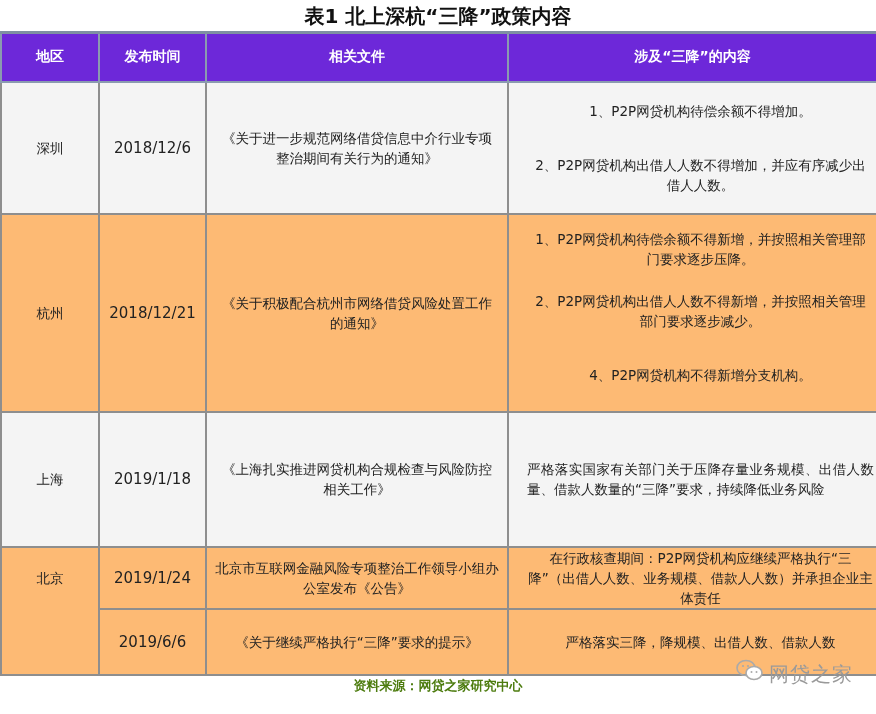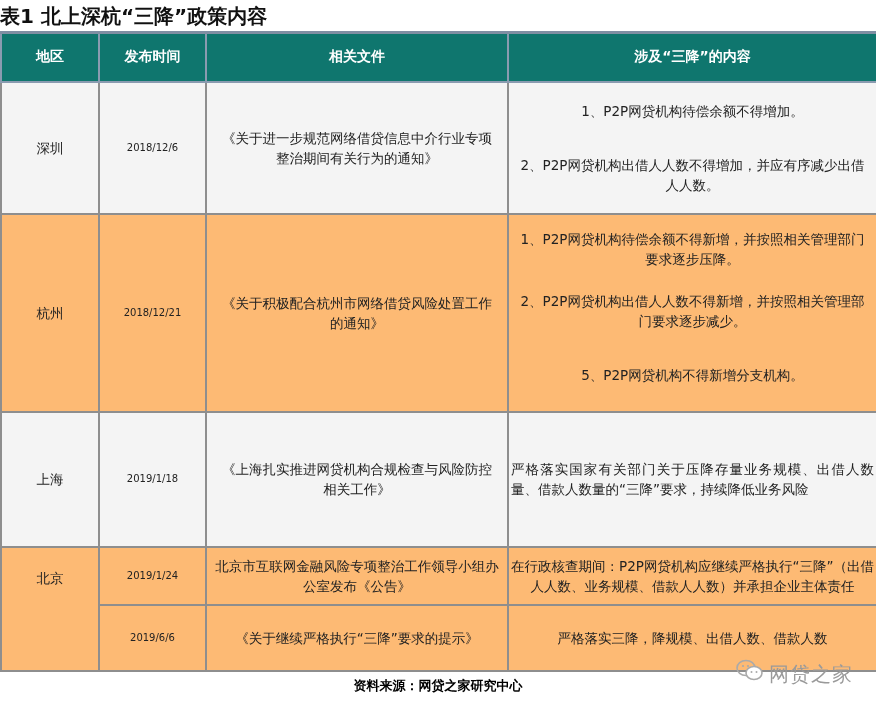--- a/index.html
+++ b/index.html
@@ -1,43 +1,43 @@
 <!DOCTYPE html>
 <html><head>
 <meta charset="utf-8">
 <style>
   * { box-sizing: border-box; margin: 0; padding: 0; }
   html, body { width: 876px; height: 714px; background: #ffffff; overflow: hidden; }
   body { font-family: "DejaVu Sans", "Liberation Sans", sans-serif; color: #222; position: relative; }
   .title {
     position: absolute; left: 0; top: 2px; width: 876px; height: 28px;
-    font-size: 20px; font-weight: bold; color: #111; line-height: 28px;
+    text-align: center; font-size: 20px; font-weight: bold; color: #111; line-height: 28px;
   }
   table {
     position: absolute; left: 0; top: 31px; width: 876px;
     border-collapse: collapse; table-layout: fixed;
   }
   col.c1 { width: 98px; } col.c2 { width: 107px; } col.c3 { width: 302px; } col.c4 { width: 369px; }
   th {
-    background: #0f766e; color: #ffffff; font-weight: bold; font-size: 14px;
+    background: #6d28d9; color: #ffffff; font-weight: bold; font-size: 14px;
     height: 49px; border: 2px solid #8a9bb0; border-top: 3px solid #7f8fa3; text-align: center; vertical-align: middle;
   }
   td {
     border: 2px solid #8e8e8e; font-size: 13.5px; text-align: center; vertical-align: middle;
     line-height: 20px; color: #222; padding: 0 4px;
   }
   tr.light td { background: #f4f4f4; }
   tr.dark td { background: #fdba74; }
-  td.date { font-size: 10px; }
-  .para { display: block; }
+  td.date { font-size: 15px; }
+  .para { display: block; margin-left: 16px; }
   .gap { height: 22px; }
   .gap-lg { height: 34px; }
   .source {
     position: absolute; left: 0; top: 677px; width: 876px; text-align: center;
-    font-size: 13px; font-weight: bold; color: #000000;
+    font-size: 13px; font-weight: bold; color: #4d7c0f;
   }
   .watermark {
     position: absolute; left: 735px; top: 662px; height: 26px; display: flex; align-items: flex-end;
     color: #9a9a9a; font-size: 20px; letter-spacing: 1px;
   }
   .watermark svg { margin-right: 4px; }
 </style>
 </head>
 <body>
 
@@ -71,21 +71,21 @@
     </tr>
     <tr class="dark" style="height:198px">
       <td>杭州</td>
       <td class="date">2018/12/21</td>
       <td style="padding:11px 12px">《关于积极配合杭州市网络借贷风险处置工作的通知》</td>
       <td style="vertical-align:top;padding-top:14px">
         <span class="para" style="padding:0 6px">1、P2P网贷机构待偿余额不得新增，并按照相关管理部门要求逐步压降。</span>
         <span class="gap para"></span>
         <span class="para" style="padding:0 6px">2、P2P网贷机构出借人人数不得新增，并按照相关管理部门要求逐步减少。</span>
         <span class="gap-lg para"></span>
-        <span class="para">5、P2P网贷机构不得新增分支机构。</span>
+        <span class="para">4、P2P网贷机构不得新增分支机构。</span>
       </td>
     </tr>
     <tr class="light" style="height:135px">
       <td>上海</td>
       <td class="date">2019/1/18</td>
       <td style="padding:8px 12px">《上海扎实推进网贷机构合规检查与风险防控相关工作》</td>
       <td style="text-align:justify;padding:0 2px">
         <span class="para">严格落实国家有关部门关于压降存量业务规模、出借人数量、借款人数量的“三降”要求，持续降低业务风险</span>
       </td>
     </tr>

